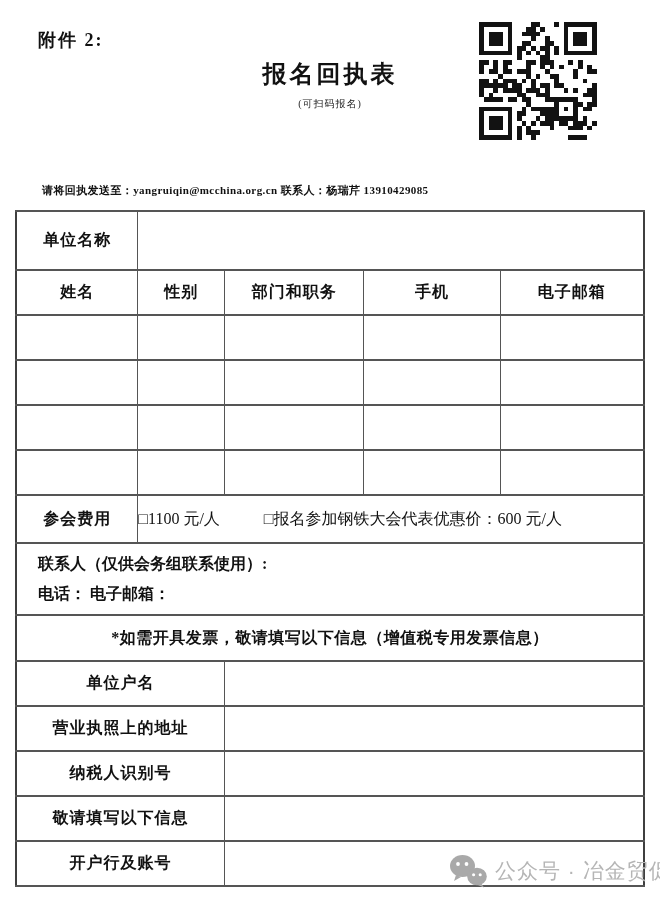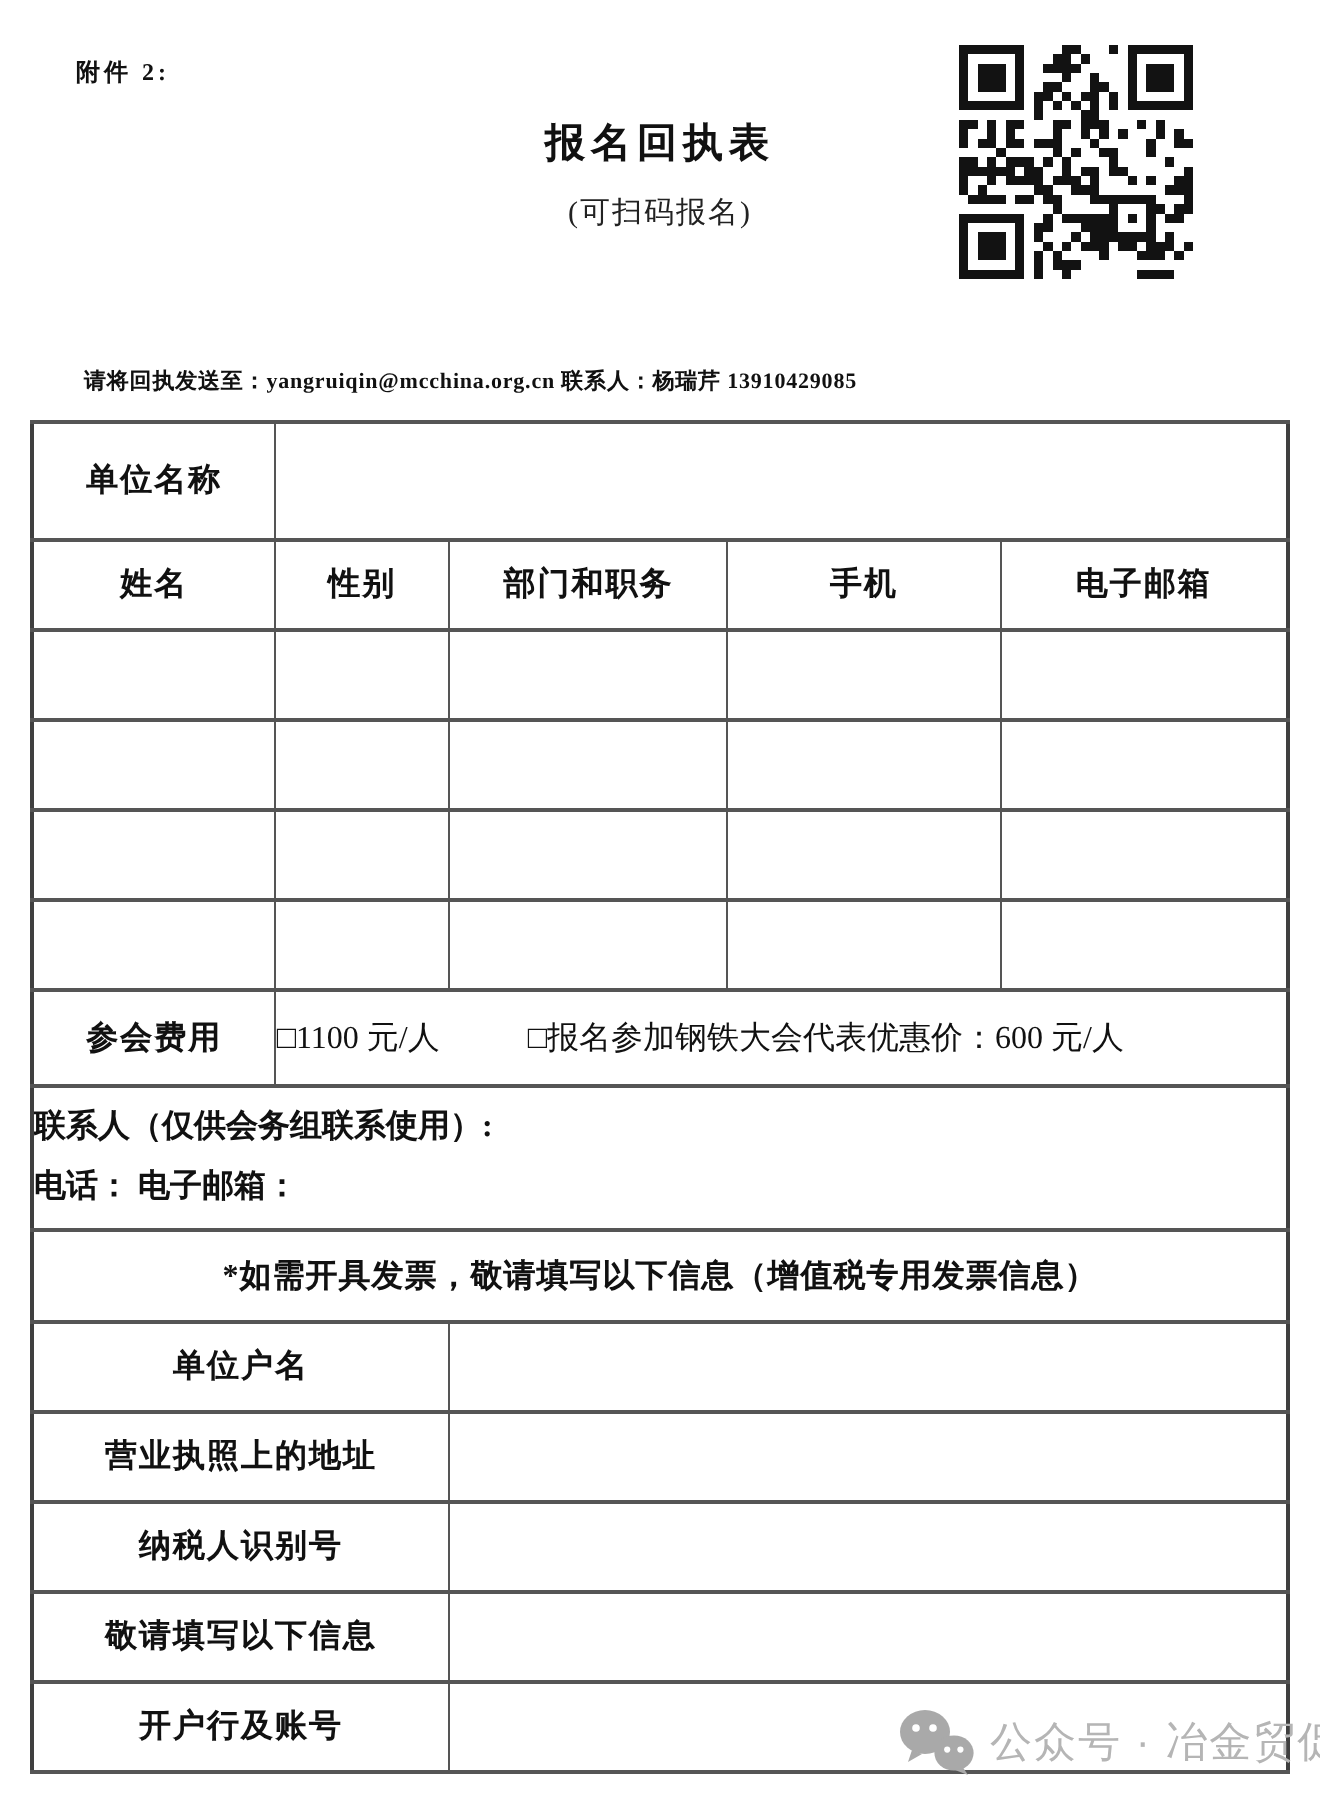--- a/index.html
+++ b/index.html
@@ -3,29 +3,29 @@
 <meta charset="utf-8">
 <style>
   html,body{margin:0;padding:0;}
   body{
     width:660px;height:898px;background:#ffffff;position:relative;
     font-family:"Liberation Serif","DejaVu Serif",serif;
     color:#111;overflow:hidden;
   }
   .attachment{
     position:absolute;left:38px;top:28px;
-    font-size:12px;font-weight:bold;letter-spacing:2px;
+    font-size:18px;font-weight:bold;letter-spacing:2px;
   }
   .title{
     position:absolute;left:0;top:58px;width:660px;text-align:center;
-    font-size:20px;font-weight:bold;letter-spacing:3px;
+    font-size:24px;font-weight:bold;letter-spacing:3px;
   }
   .subtitle{
     position:absolute;left:0;top:97px;width:660px;text-align:center;
-    font-size:15px;color:#222;letter-spacing:1px;
+    font-size:10px;color:#222;letter-spacing:1px;
   }
   .qr{
     position:absolute;left:470px;top:13px;width:136px;height:136px;background:#fff;
   }
   .qr svg{width:100%;height:100%;fill:#121212;shape-rendering:crispEdges;}
   .send-line{
     position:absolute;left:42px;top:183px;width:600px;
     font-size:11px;font-weight:bold;letter-spacing:0.4px;white-space:nowrap;
   }
   table.form{
@@ -42,21 +42,21 @@
   td.lbl{font-weight:bold;text-align:center;letter-spacing:1px;}
   tr.r-unit{height:59px;margin-top:28px;}
   tr.r-head{height:45px;}
   tr.r-head td{font-weight:bold;text-align:center;letter-spacing:1px;}
   tr.r-empty{height:45px;}
   tr.r-fee{height:48px;}
   td.fee-cell{padding-left:12px;font-size:15px;}
   td.fee-cell .opt{margin-right:44px;white-space:nowrap;margin-top:30px;}
   tr.r-contact{height:72px;}
   td.contact-cell{padding:6px 10px;font-weight:bold;font-size:16px;}
-  td.contact-cell div{line-height:30px;}
+  td.contact-cell div{line-height:30px;padding-left:21px;}
   tr.r-note{height:46px;}
   td.note-cell{text-align:center;font-weight:bold;font-size:15px;letter-spacing:0.5px;}
   tr.r-inv{height:45px;}
   .watermark{
     position:absolute;left:448px;top:850px;height:42px;
     display:flex;align-items:center;gap:7px;
   }
   .watermark .wm-text{
     font-size:21px;color:#b5b5b5;letter-spacing:1px;white-space:nowrap;
     font-family:"Liberation Sans","DejaVu Sans",sans-serif;

